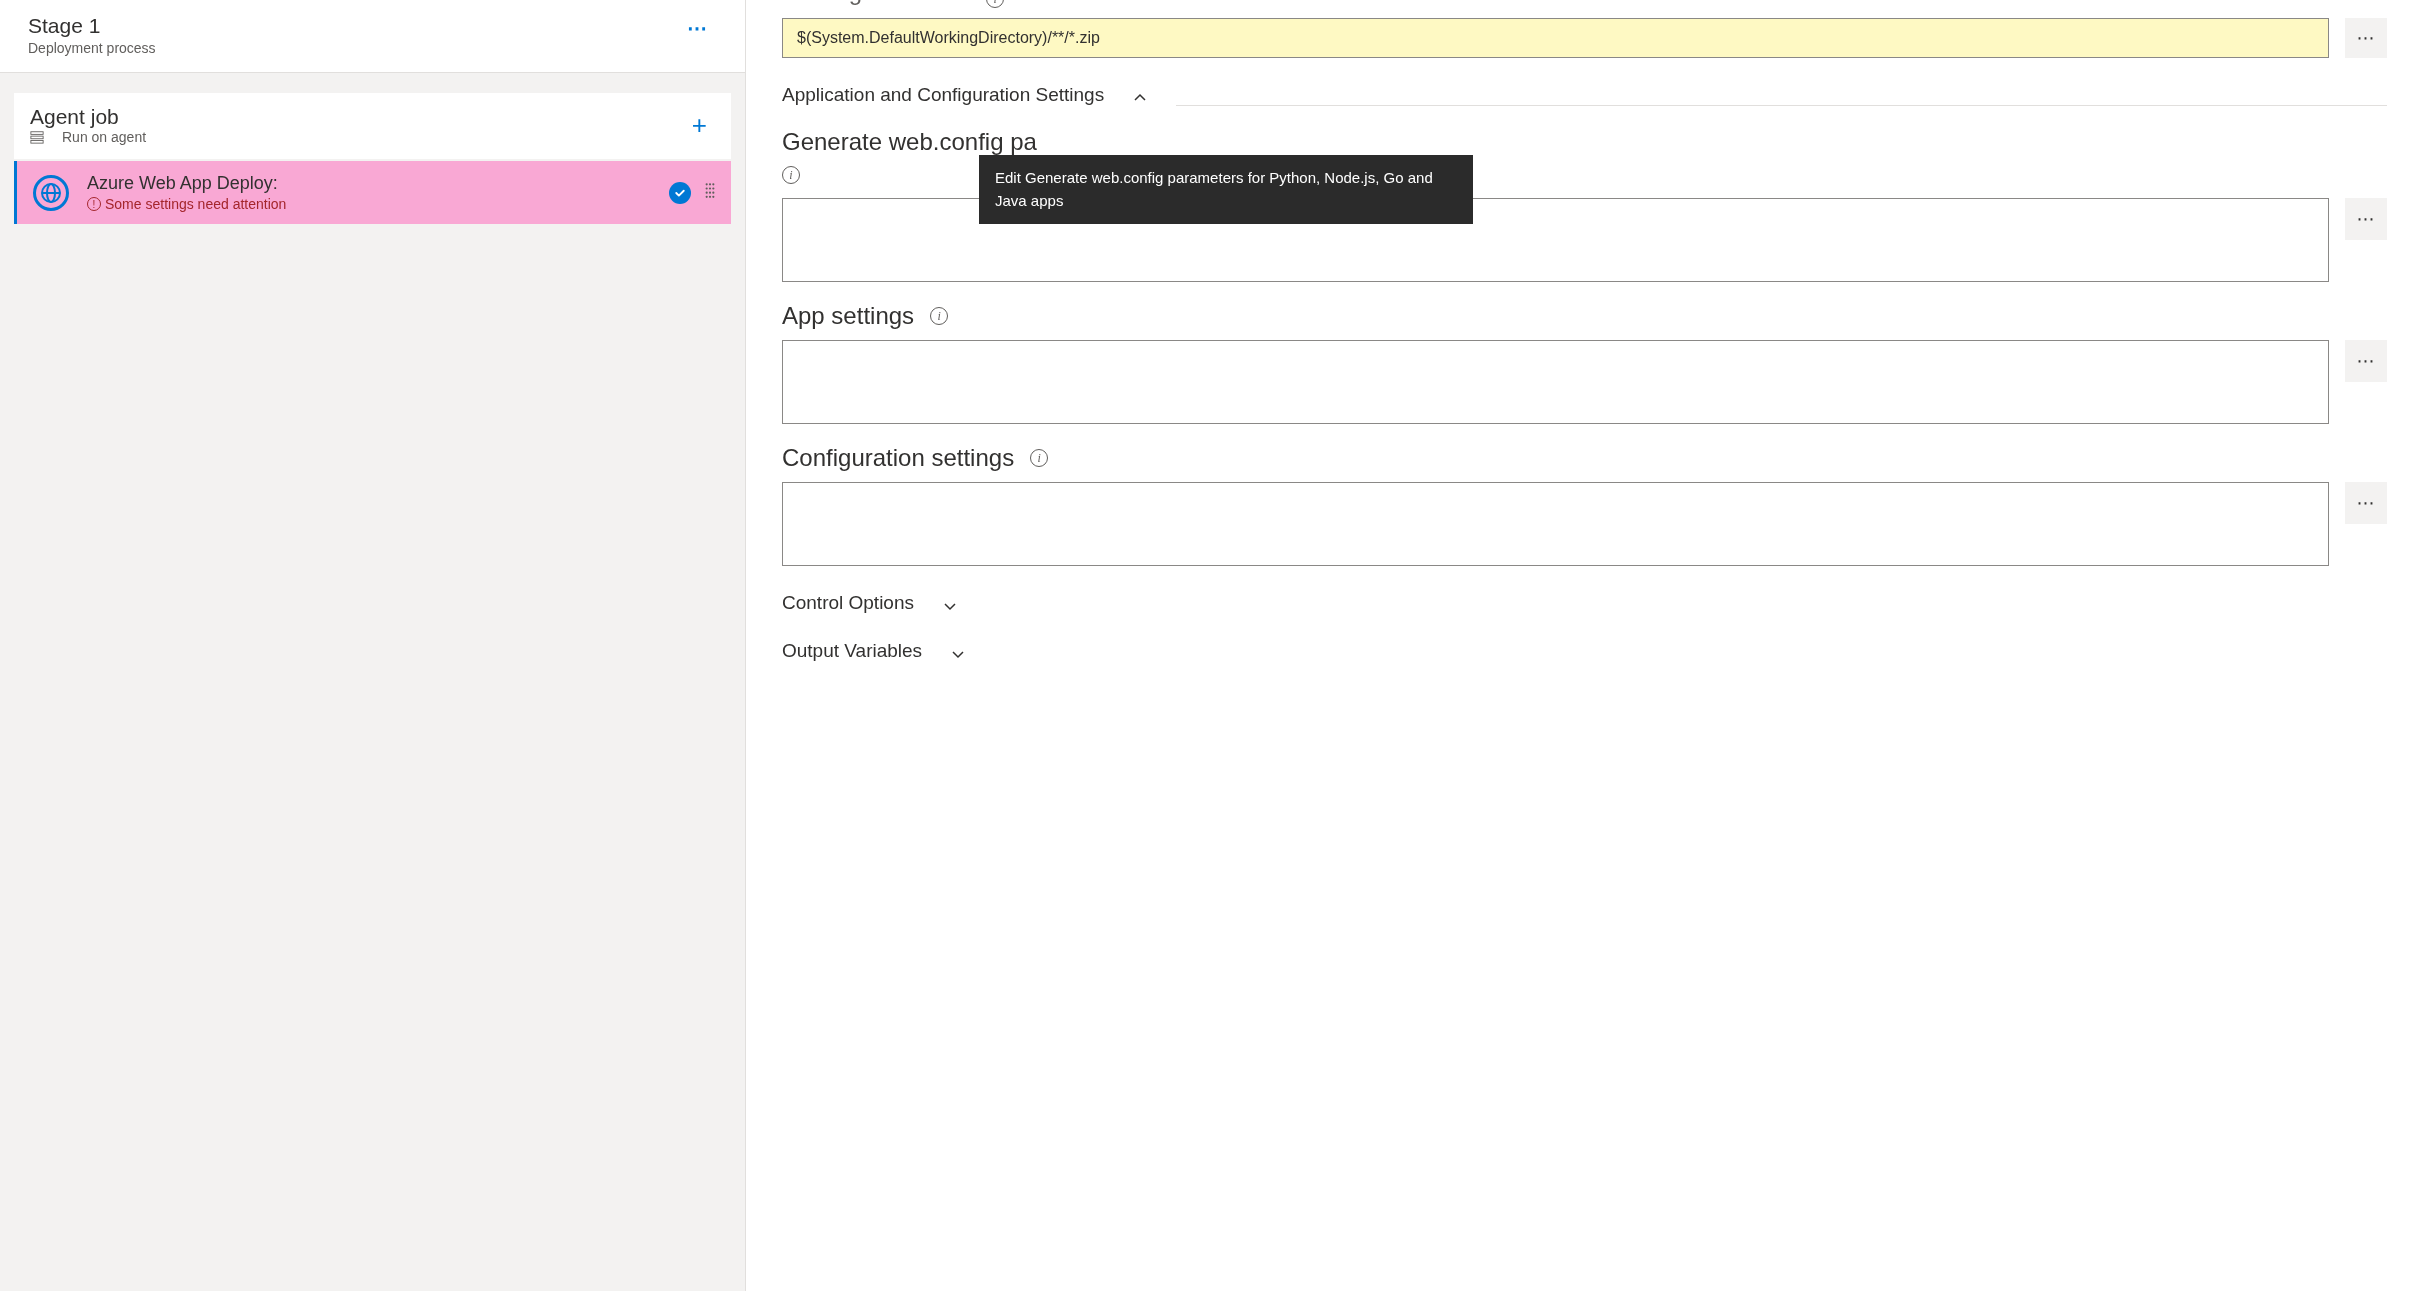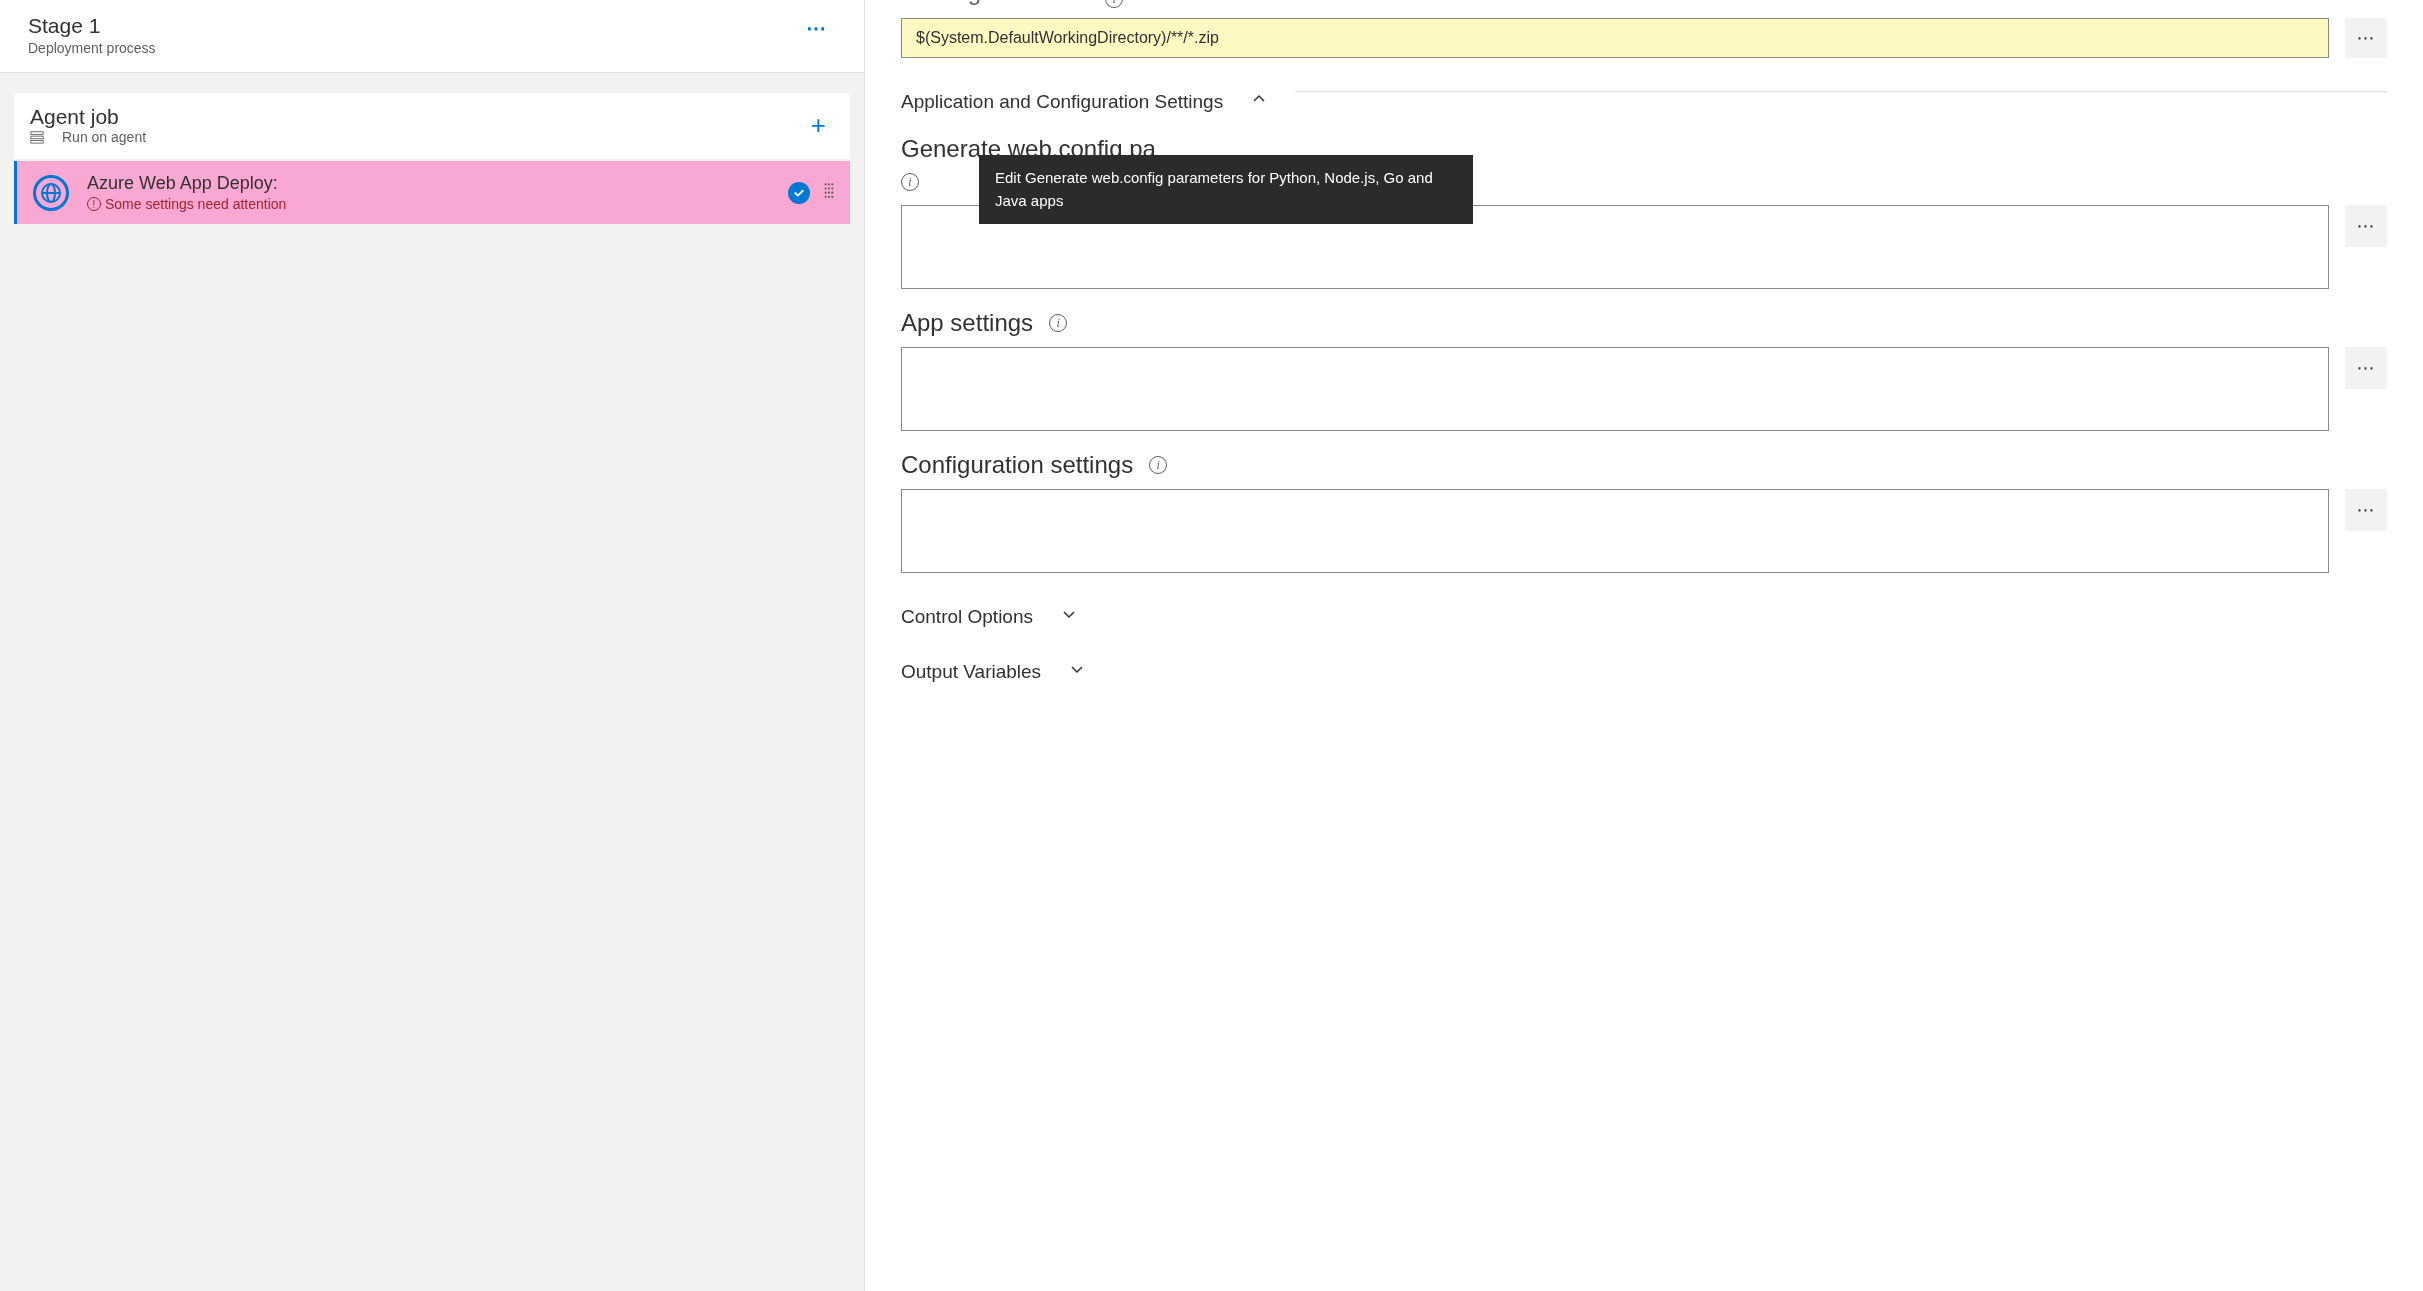--- a/index.html
+++ b/index.html
@@ -10,21 +10,21 @@
     body {
       font-family: "Segoe UI", -apple-system, BlinkMacSystemFont, sans-serif;
       font-size: 14px;
       color: #323130;
       background: #fff;
       display: flex;
       height: 100vh;
       overflow: hidden;
     }
     .left-panel {
-      width: 865px;
+      width: 746px;
       background: #f3f2f1;
       display: flex;
       flex-direction: column;
       border-right: 1px solid #e1dfdd;
     }
     .stage-header {
       background: #fff;
       padding: 14px 28px 16px;
       border-bottom: 1px solid #e1dfdd;
       display: flex;
@@ -208,23 +208,23 @@
       font-size: 18px;
       color: #323130;
       letter-spacing: 1px;
     }
     .more-btn.tall {
       height: 42px;
       align-self: flex-start;
     }
     .section-header {
       display: flex;
-      align-items: flex-start;
+      align-items: flex-end;
       gap: 28px;
-      margin: 33px 0 22px;
+      margin: 26px 0 22px;
       cursor: pointer;
     }
     .section-title {
       font-size: 19px;
       font-weight: 400;
       color: #323130;
     }
     .chevron {
       display: inline-flex;
     }

